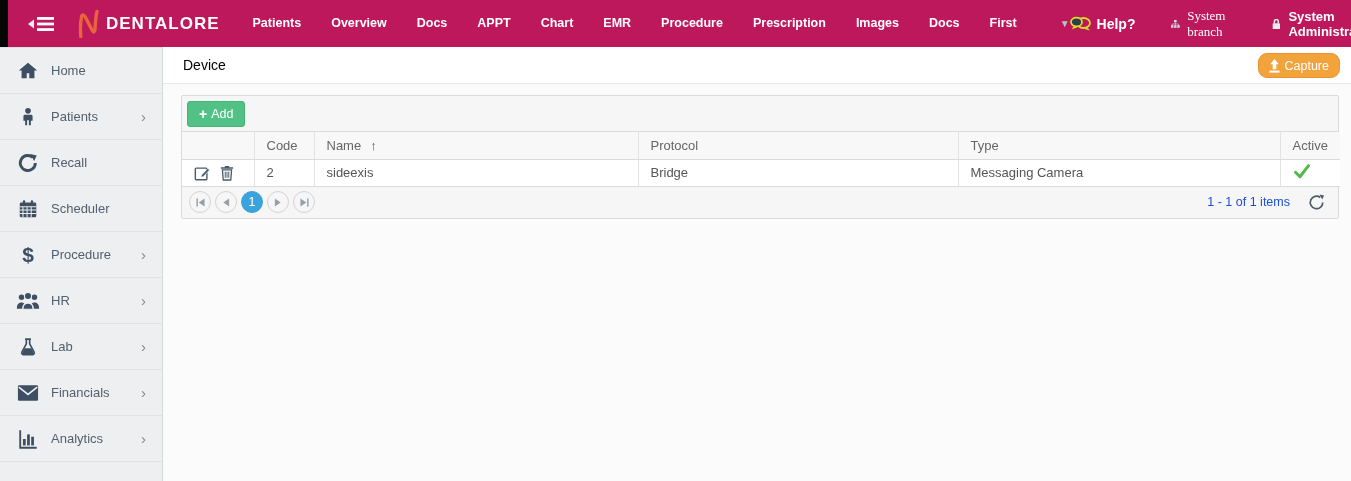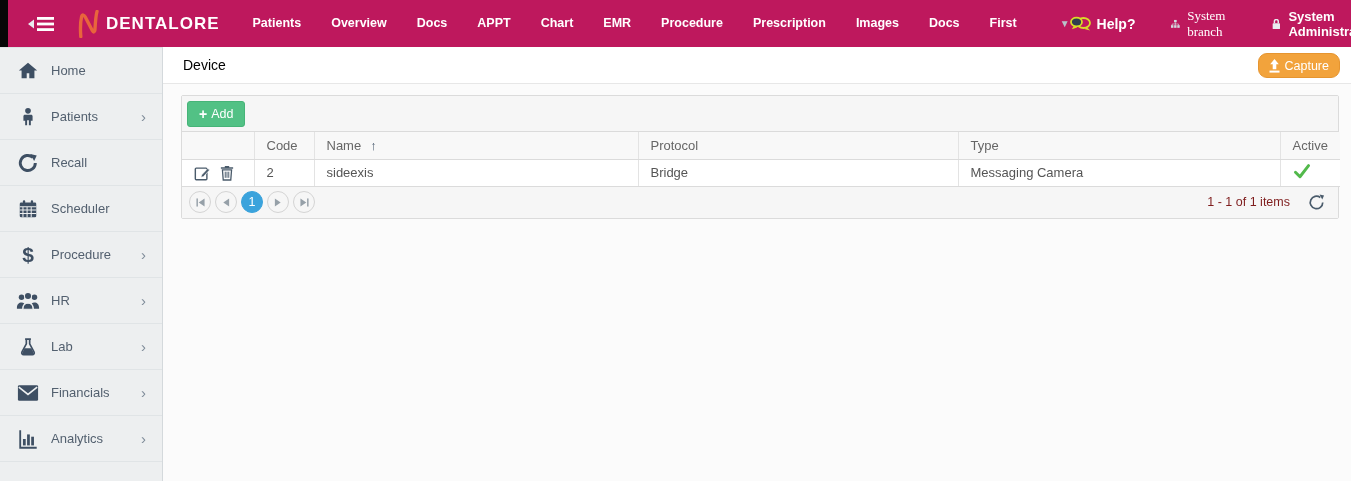--- a/index.html
+++ b/index.html
@@ -64,21 +64,21 @@
   .sort-arrow { color:#46586c; font-size:13px; margin-left:9px; }
   .cmd-cell { display:flex; align-items:center; gap:10px; }
   .icon-btn { cursor:pointer; display:inline-flex; }
 
   
   .pager { height:31px; background:#f6f6f6; display:flex; align-items:center; padding:0 7px; }
   .pg-btn { width:22px; height:22px; border-radius:50%; border:1px solid #d4d4d4;
     display:flex; align-items:center; justify-content:center; margin-right:4px;
     background:#f6f6f6; cursor:pointer; }
   .pg-btn.active { background:#3ba3dc; border-color:#3ba3dc; color:#fff; font-size:12.5px; }
-  .pager-info { margin-left:auto; font-size:12.5px; color:#7f1d1d; margin-right:18px; }
+  .pager-info { margin-left:auto; font-size:12.5px; color:#1d4ed8; margin-right:18px; }
   .refresh-btn { cursor:pointer; display:flex; margin-right:6px; }
 </style>
 </head>
 <body>
 
 <div class="navbar">
   <div class="screen-edge"></div>
   <div class="hamburger">
     <svg width="28" height="16" viewBox="0 0 28 16">
       <path d="M0 8l6-4.5v9z" fill="#e9edf0"></path>

